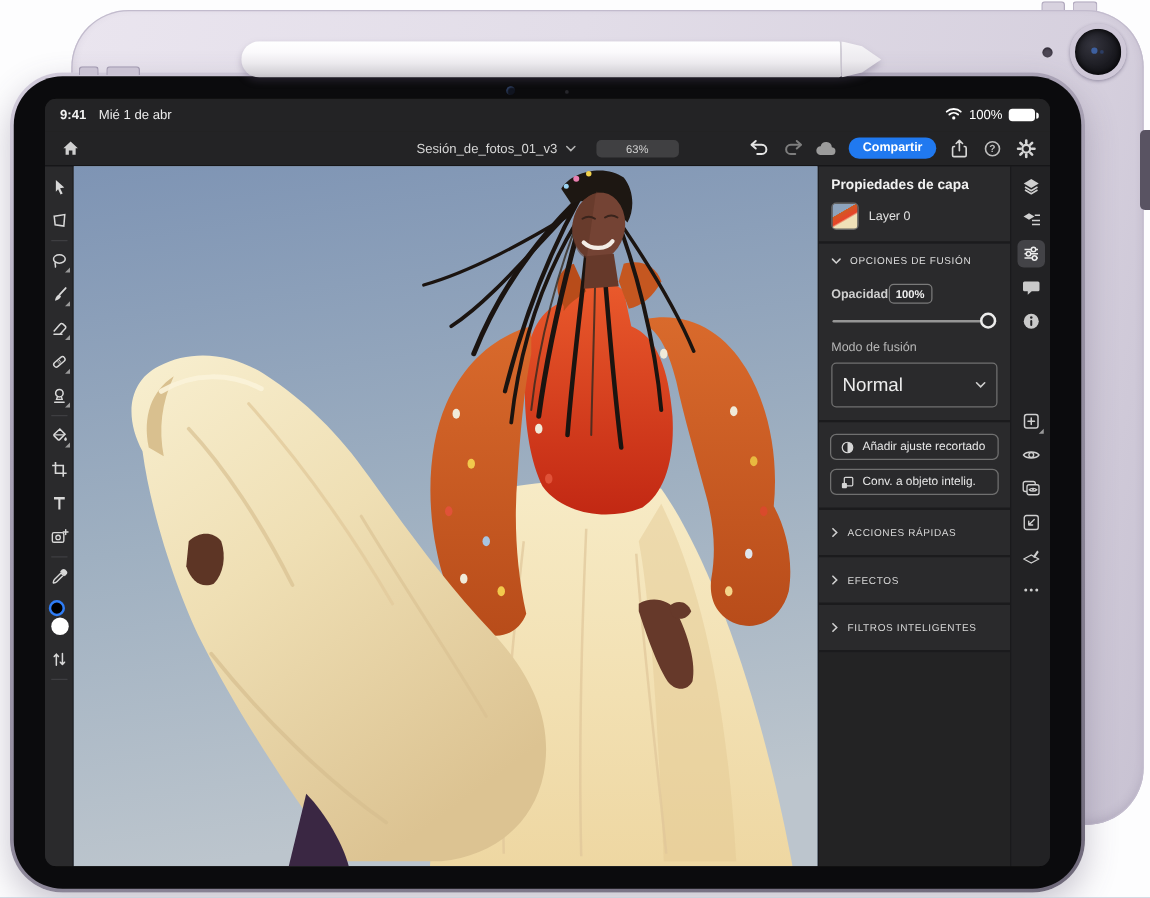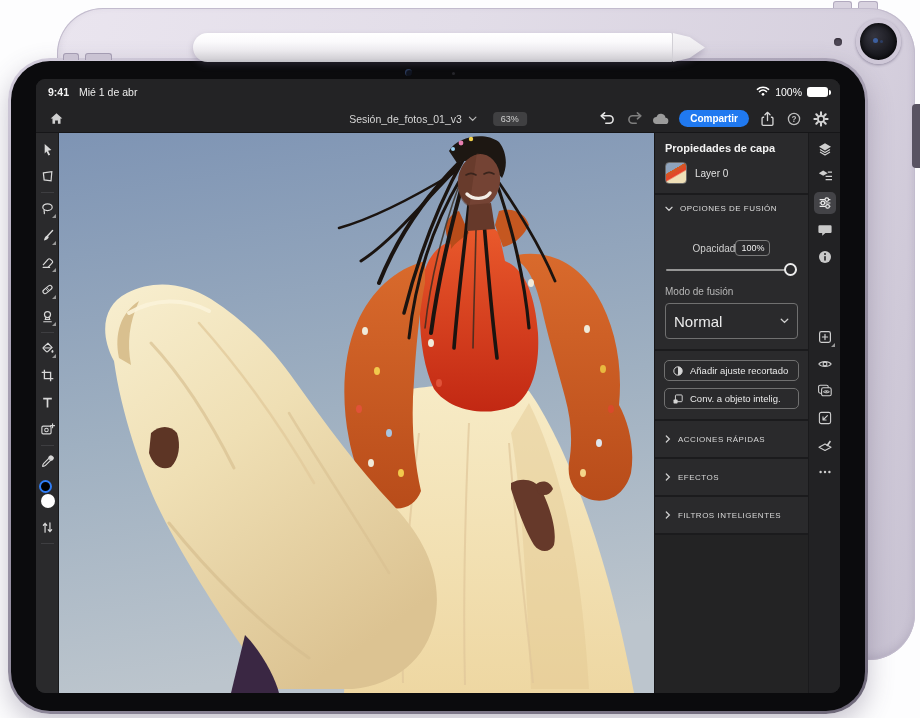--- a/index.html
+++ b/index.html
@@ -49,21 +49,21 @@
   .sb-date { color:#ececec; }
   .sb-right { margin-left:auto; display:flex; align-items:center; gap:5px; }
   .sb-batt { position:relative; width:21px; height:10px; border-radius:3px; background:#fff; }
   .sb-batt::after { content:''; position:absolute; right:-3px; top:2.5px; width:2px; height:5px; background:#fff; border-radius:0 2px 2px 0; }
 
   
   .topbar { height:28px; background:#232325; border-bottom:1px solid #161618; display:flex; align-items:center; position:relative; flex:none; }
   .tb-home { margin-left:9px; width:22px; height:22px; display:flex; align-items:center; justify-content:center; }
   .tb-center { position:absolute; left:50%; transform:translateX(-50%); display:flex; align-items:center; gap:6px; }
   .tb-title { font-size:10.5px; color:#d6d6d6; }
-  .zoom-badge { margin-left:10px; background:#404042; color:#cfcfcf; border-radius:4px; padding:2px 8px; font-size:9px; }
+  .zoom-badge { margin-left:10px; background:#404042; color:#cfcfcf; border-radius:4px; padding:2px 24px; font-size:9px; }
   .tb-right { margin-left:auto; display:flex; align-items:center; gap:9px; padding-right:10px; position:relative; z-index:2; }
   .share-pill { background:#2079f0; color:#fff; border-radius:10px; padding:3px 11px; font-size:10px; font-weight:700; }
   .tbi { width:18px; height:18px; display:flex; align-items:center; justify-content:center; }
 
   
   .content { flex:1; display:flex; min-height:0; }
 
   
   .toolrail { width:23px; background:#2a2a2c; border-right:1px solid #1a1a1c; display:flex; flex-direction:column; align-items:center; padding-top:3px; flex:none; }
   .tool { position:relative; width:23px; height:27px; display:flex; align-items:center; justify-content:center; }
@@ -80,21 +80,21 @@
   
   .panel { width:154px; background:#232324; border-left:1px solid #161618; display:flex; flex-direction:column; flex:none; }
   .pblock { background:#2a2a2c; border-bottom:2px solid #1b1b1d; }
   .p-head { padding:9px 10px 2px; font-size:11px; font-weight:700; color:#f2f2f2; }
   .layer-row { display:flex; align-items:center; gap:8px; padding:6px 10px 9px; }
   .layer-thumb { width:22px; height:22px; border-radius:4px; border:1px solid #6a6a6a;
     background:linear-gradient(150deg,#8ea3bc 0%,#8ea3bc 34%,#d05a22 35%,#e7432b 56%,#efe0b8 62%,#efe0b8 100%); }
   .layer-name { font-size:10px; color:#e2e2e2; }
   .sec-head { display:flex; align-items:center; gap:7px; padding:9px 10px; font-size:8px; letter-spacing:.5px; color:#dedede; }
   .p-body { padding:2px 10px 10px; }
-  .op-row { display:flex; align-items:center; justify-content:center; margin-top:16px; }
+  .op-row { display:flex; align-items:center; justify-content:flex-start; margin-top:3px;font-weight:bold; }
   .op-label { font-size:10px; color:#cfcfcf; }
   .op-value { border:1px solid #7a7a7a; border-radius:4px; padding:2px 5px; font-size:9px; color:#eee; }
   .slider { position:relative; height:14px; margin:7px 1px 9px; }
   .slider .track { position:absolute; left:0; right:0; top:6px; height:2px; background:#969696; border-radius:1px; }
   .slider .knob { position:absolute; right:0; top:0; width:13px; height:13px; border-radius:50%; background:#2a2a2c; border:2px solid #ececec; }
   .blend-label { font-size:10px; color:#b6b6b6; margin:2px 0 6px; }
   .select { height:36px; border:1px solid #707070; border-radius:4px; display:flex; align-items:center; padding:0 8px; font-size:15px; color:#ececec; }
   .select svg { margin-left:auto; }
   .btn-body { padding:9px 9px 10px; display:flex; flex-direction:column; gap:7px; }
   .pbtn { height:21px; border:1px solid #707070; border-radius:5px; display:flex; align-items:center; gap:6px; padding:0 7px; font-size:9.5px; color:#e9e9e9; white-space:nowrap; }

